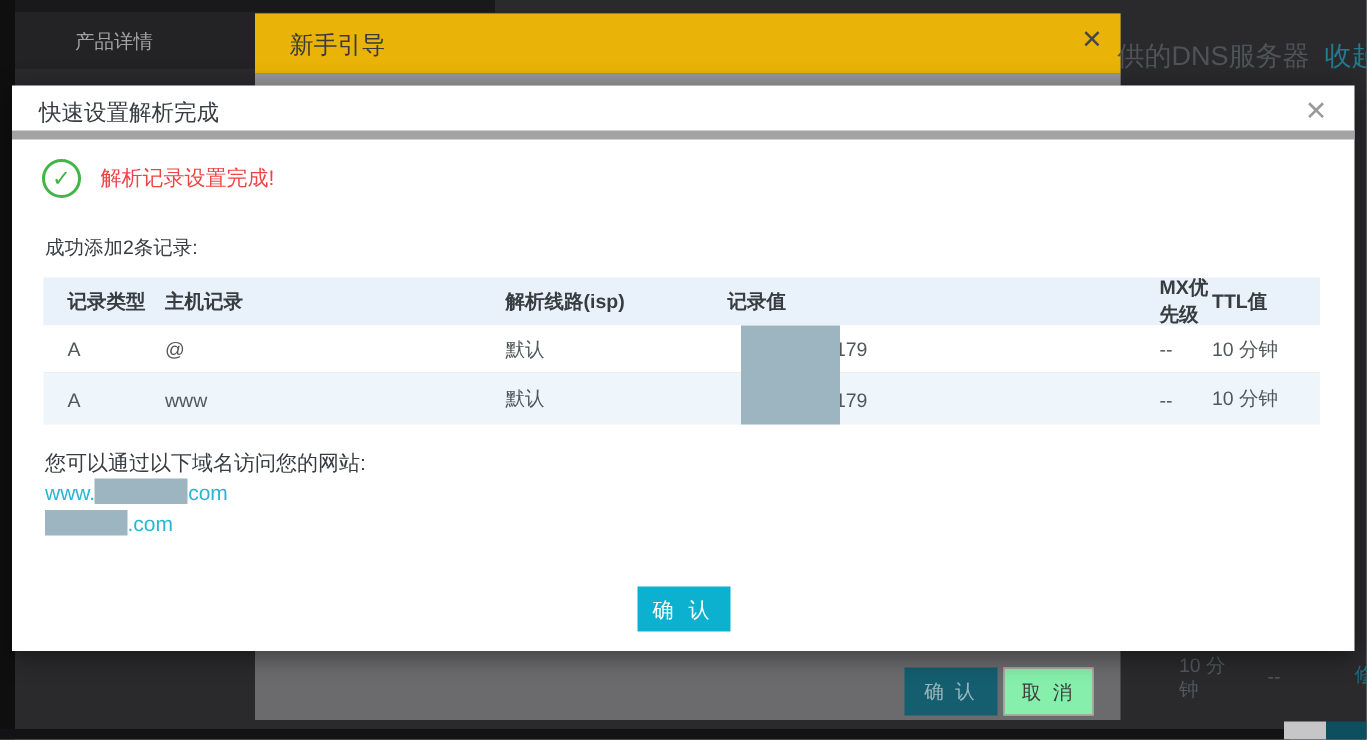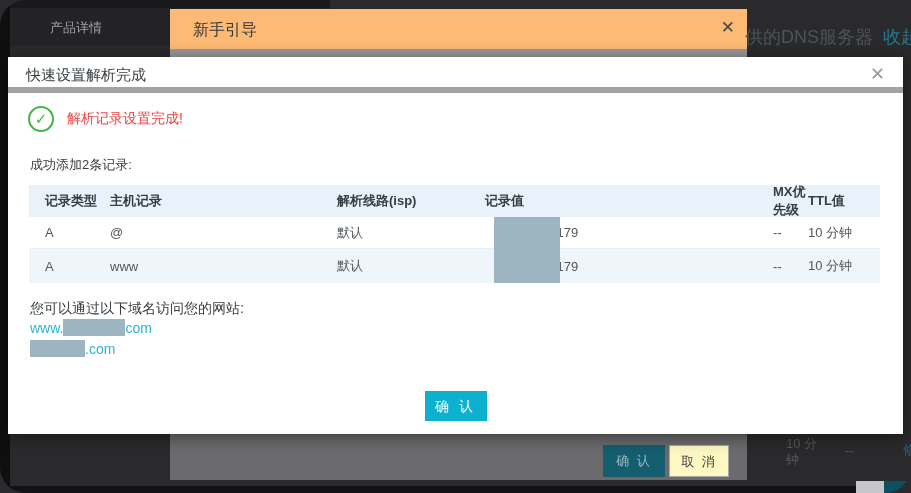--- a/index.html
+++ b/index.html
@@ -1,33 +1,33 @@
 <!DOCTYPE html>
 <html><head>
 <meta charset="utf-8">
 <style>
   * { margin:0; padding:0; box-sizing:border-box; }
   html,body { width:911px; height:493px; }
   body { font-family:"Liberation Sans","DejaVu Sans",sans-serif; background:#2a2a2c; }
-  .page { position:relative; width:911px; height:493px; overflow:hidden; background:#2a2a2c;border-radius:26px; }
+  .page { position:relative; width:911px; height:493px; overflow:hidden; background:#2a2a2c; }
 
   
   .strip-left { position:absolute; left:0; top:0; width:10px; height:493px; background:#0f0f10; }
   .top-dark-bar { position:absolute; left:10px; top:0; width:320px; height:8px; background:#19191b; }
   .tab-area { position:absolute; left:10px; top:8px; width:320px; height:38px; background:#232325; }
   .product-tab { position:absolute; left:40px; top:11px; font-size:13px; color:#a2a2a4; }
 
   .guide-dialog { position:absolute; left:170px; top:9px; width:577px; height:471px; background:#6b6b6d; }
-  .guide-header { position:absolute; left:0; top:0; width:100%; height:40px; background:#fdba74; }
+  .guide-header { position:absolute; left:0; top:0; width:100%; height:40px; background:#eab308; }
   .guide-title { position:absolute; left:23px; top:11px; font-size:16px; color:#3a3a3c; }
   .guide-close { position:absolute; right:12px; top:8px; font-size:17px; color:#47474a; cursor:pointer; }
   .guide-substrip { position:absolute; left:0; top:40px; width:100%; height:8px; background:#98989a; }
   .guide-btn { position:absolute; height:32px; font-size:13px; text-align:center; line-height:32px; letter-spacing:2px; }
   .guide-confirm { left:433px; top:436px; width:62px; background:#145e70; color:#9cb8bf; }
-  .guide-cancel { left:499px; top:436px; width:60px; background:#fef9c3; border:1px solid #a8a8aa; color:#3a3c3e; }
+  .guide-cancel { left:499px; top:436px; width:60px; background:#86efac; border:1px solid #a8a8aa; color:#3a3c3e; }
 
   .dns-caption { position:absolute; left:745px; top:25px; font-size:18px; white-space:nowrap; color:#4e5456; }
   .dns-caption .collapse { color:#23798f; margin-left:10px; cursor:pointer; }
 
   .ttl-frag { position:absolute; left:786px; top:436px; font-size:13px; line-height:16px; color:#54585b; }
   .mx-frag { position:absolute; left:845px; top:443px; font-size:13px; color:#54585b; }
   .edit-frag { position:absolute; left:903px; top:441px; font-size:13px; color:#1d6e84; }
   .bottom-strip { position:absolute; left:0; top:486px; width:860px; height:7px; background:#131315; }
   .corner-white { position:absolute; left:856px; top:481px; width:28px; height:12px; background:#c6c6c8; }
   .corner-teal { position:absolute; left:884px; top:481px; width:27px; height:12px; background:#0d4f5e; }

